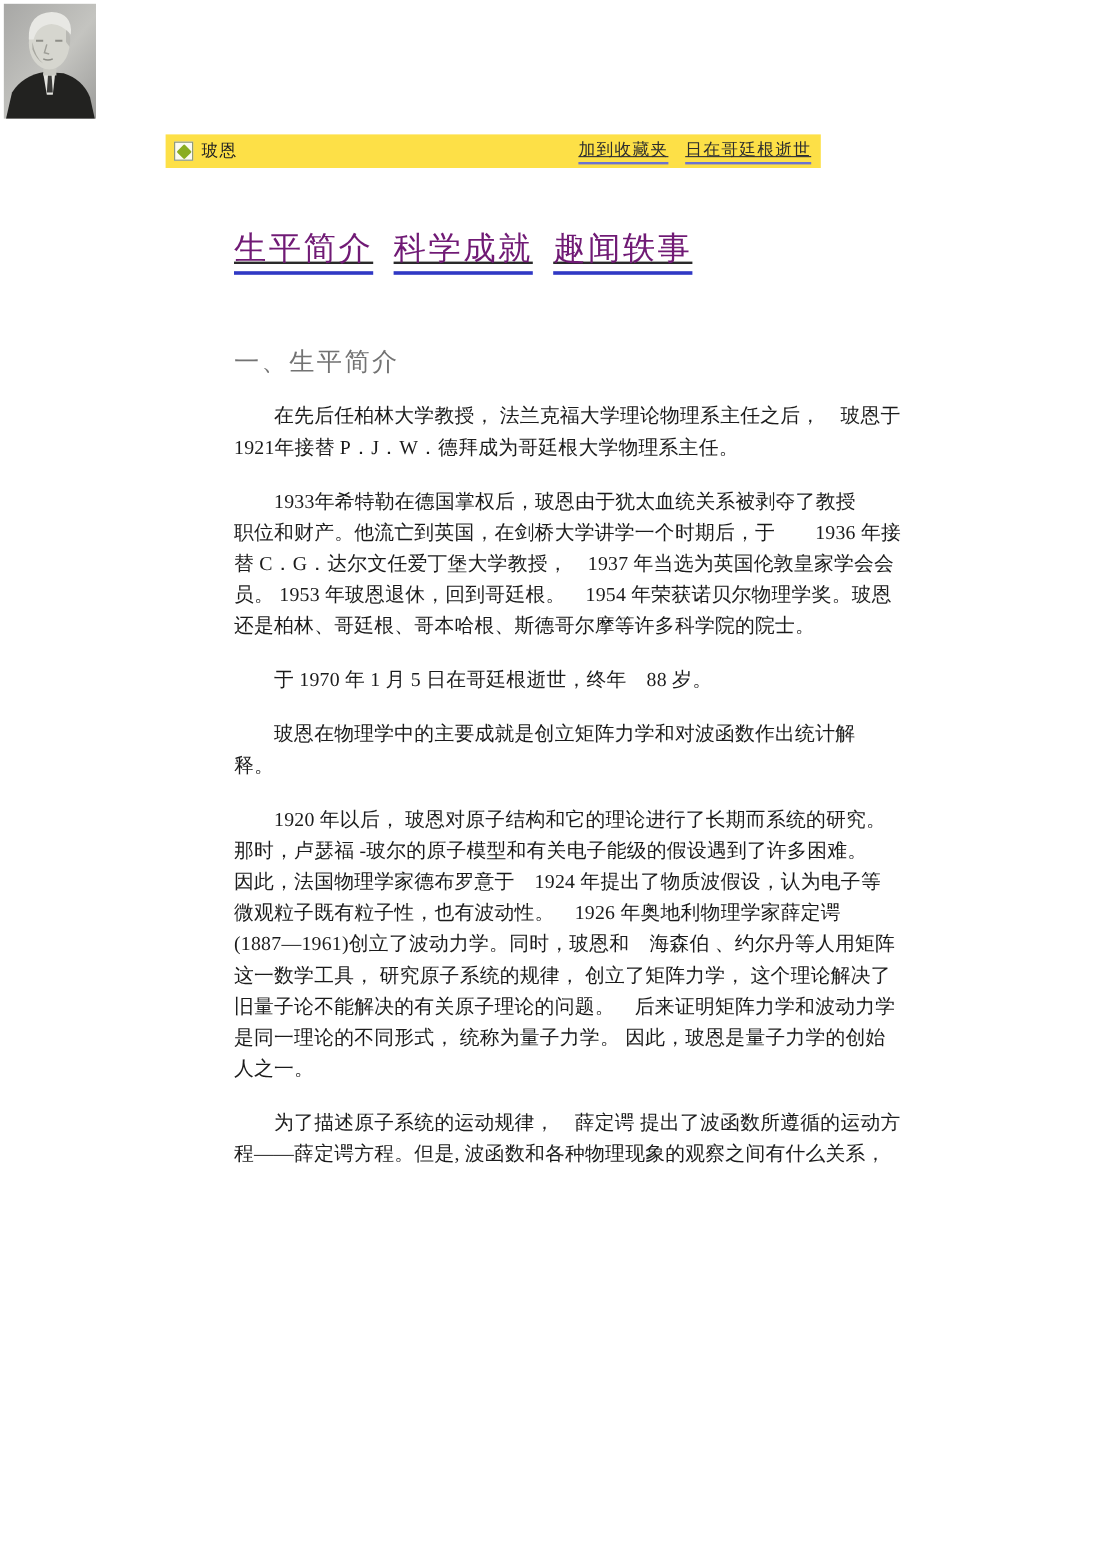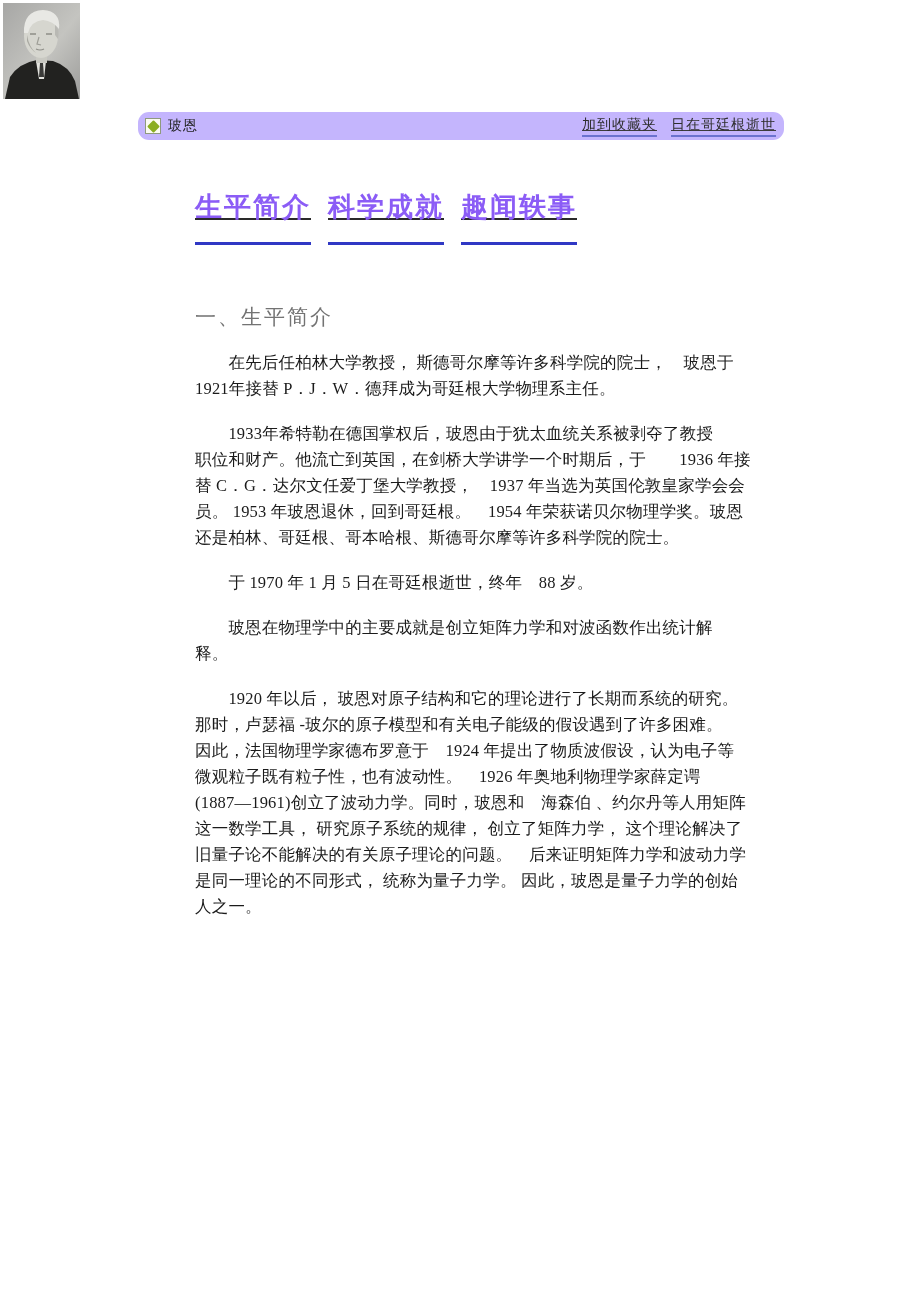--- a/index.html
+++ b/index.html
@@ -18,25 +18,24 @@
     position: absolute;
     left: 3px; top: 3px;
     width: 77px; height: 96px;
     display: block;
   }
 
   
   .header-bar {
     position: absolute;
     left: 138px; top: 112px;
-    width: 646px; height: 28px;
-    background: #c4b5fd;
+    width: 546px; height: 28px;
+    background: #fde047;
     display: flex;
     align-items: center;
-    border-radius: 11px;
   }
   .bar-icon-box {
     width: 16px; height: 16px;
     margin-left: 7px;
     background: #fbfbf2;
     border: 1px solid #8f9a7e;
     display: flex; align-items: center; justify-content: center;
     flex: 0 0 auto;
   }
   .bar-diamond {
@@ -76,28 +75,27 @@
   }
 
   .nav-row {
     display: flex;
     gap: 17px;
     margin-bottom: 58px;
   }
   .nav-link {
     font-size: 27px;
     line-height: 34px;
-    color: #8b5cf6;
+    color: #701a75;
     letter-spacing: 2px;
     text-decoration: underline;
     text-decoration-color: #2a2a2a;
     border-bottom: 3px solid #3038c4;
-    padding-bottom: 18px;
+    padding-bottom: 2px;
     cursor: pointer;
-    font-weight: bold;
   }
 
   .section-heading {
     font-size: 21px;
     font-weight: normal;
     color: #737373;
     letter-spacing: 2px;
     margin-bottom: 19px;
   }
   .section-heading.second {
@@ -158,21 +156,21 @@
 <div class="content">
 
   <div class="nav-row">
     <a class="nav-link">生平简介</a>
     <a class="nav-link">科学成就</a>
     <a class="nav-link">趣闻轶事</a>
   </div>
 
   <div>
     <h2 class="section-heading">一、生平简介</h2>
-    <p class="para">　　在先后任柏林大学教授， 斯德哥尔摩等许多科学院的院士，　玻恩于
+    <p class="para">　　在先后任柏林大学教授， 法兰克福大学理论物理系主任之后，　玻恩于
 1921年接替 P．J．W．德拜成为哥廷根大学物理系主任。</p>
     <p class="para">　　1933年希特勒在德国掌权后，玻恩由于犹太血统关系被剥夺了教授
 职位和财产。他流亡到英国，在剑桥大学讲学一个时期后，于　　1936 年接
 替 C．G．达尔文任爱丁堡大学教授，　1937 年当选为英国伦敦皇家学会会
 员。 1953 年玻恩退休，回到哥廷根。　1954 年荣获诺贝尔物理学奖。玻恩
 还是柏林、哥廷根、哥本哈根、斯德哥尔摩等许多科学院的院士。</p>
     <p class="para">　　于 1970 年 1 月 5 日在哥廷根逝世，终年　88 岁。</p>
   </div>
 
   <div>
@@ -180,15 +178,17 @@
 释。</p>
     <p class="para">　　1920 年以后， 玻恩对原子结构和它的理论进行了长期而系统的研究。
 那时，卢瑟福 -玻尔的原子模型和有关电子能级的假设遇到了许多困难。
 因此，法国物理学家德布罗意于　1924 年提出了物质波假设，认为电子等
 微观粒子既有粒子性，也有波动性。　1926 年奥地利物理学家薛定谔
 (1887—1961)创立了波动力学。同时，玻恩和　海森伯 、约尔丹等人用矩阵
 这一数学工具， 研究原子系统的规律， 创立了矩阵力学， 这个理论解决了
 旧量子论不能解决的有关原子理论的问题。　后来证明矩阵力学和波动力学
 是同一理论的不同形式， 统称为量子力学。 因此，玻恩是量子力学的创始
 人之一。</p>
+    <p class="para">　　为了描述原子系统的运动规律，　薛定谔 提出了波函数所遵循的运动方
+程——薛定谔方程。但是, 波函数和各种物理现象的观察之间有什么关系，</p>
   </div>
 
 </div>
 
 </body></html>

